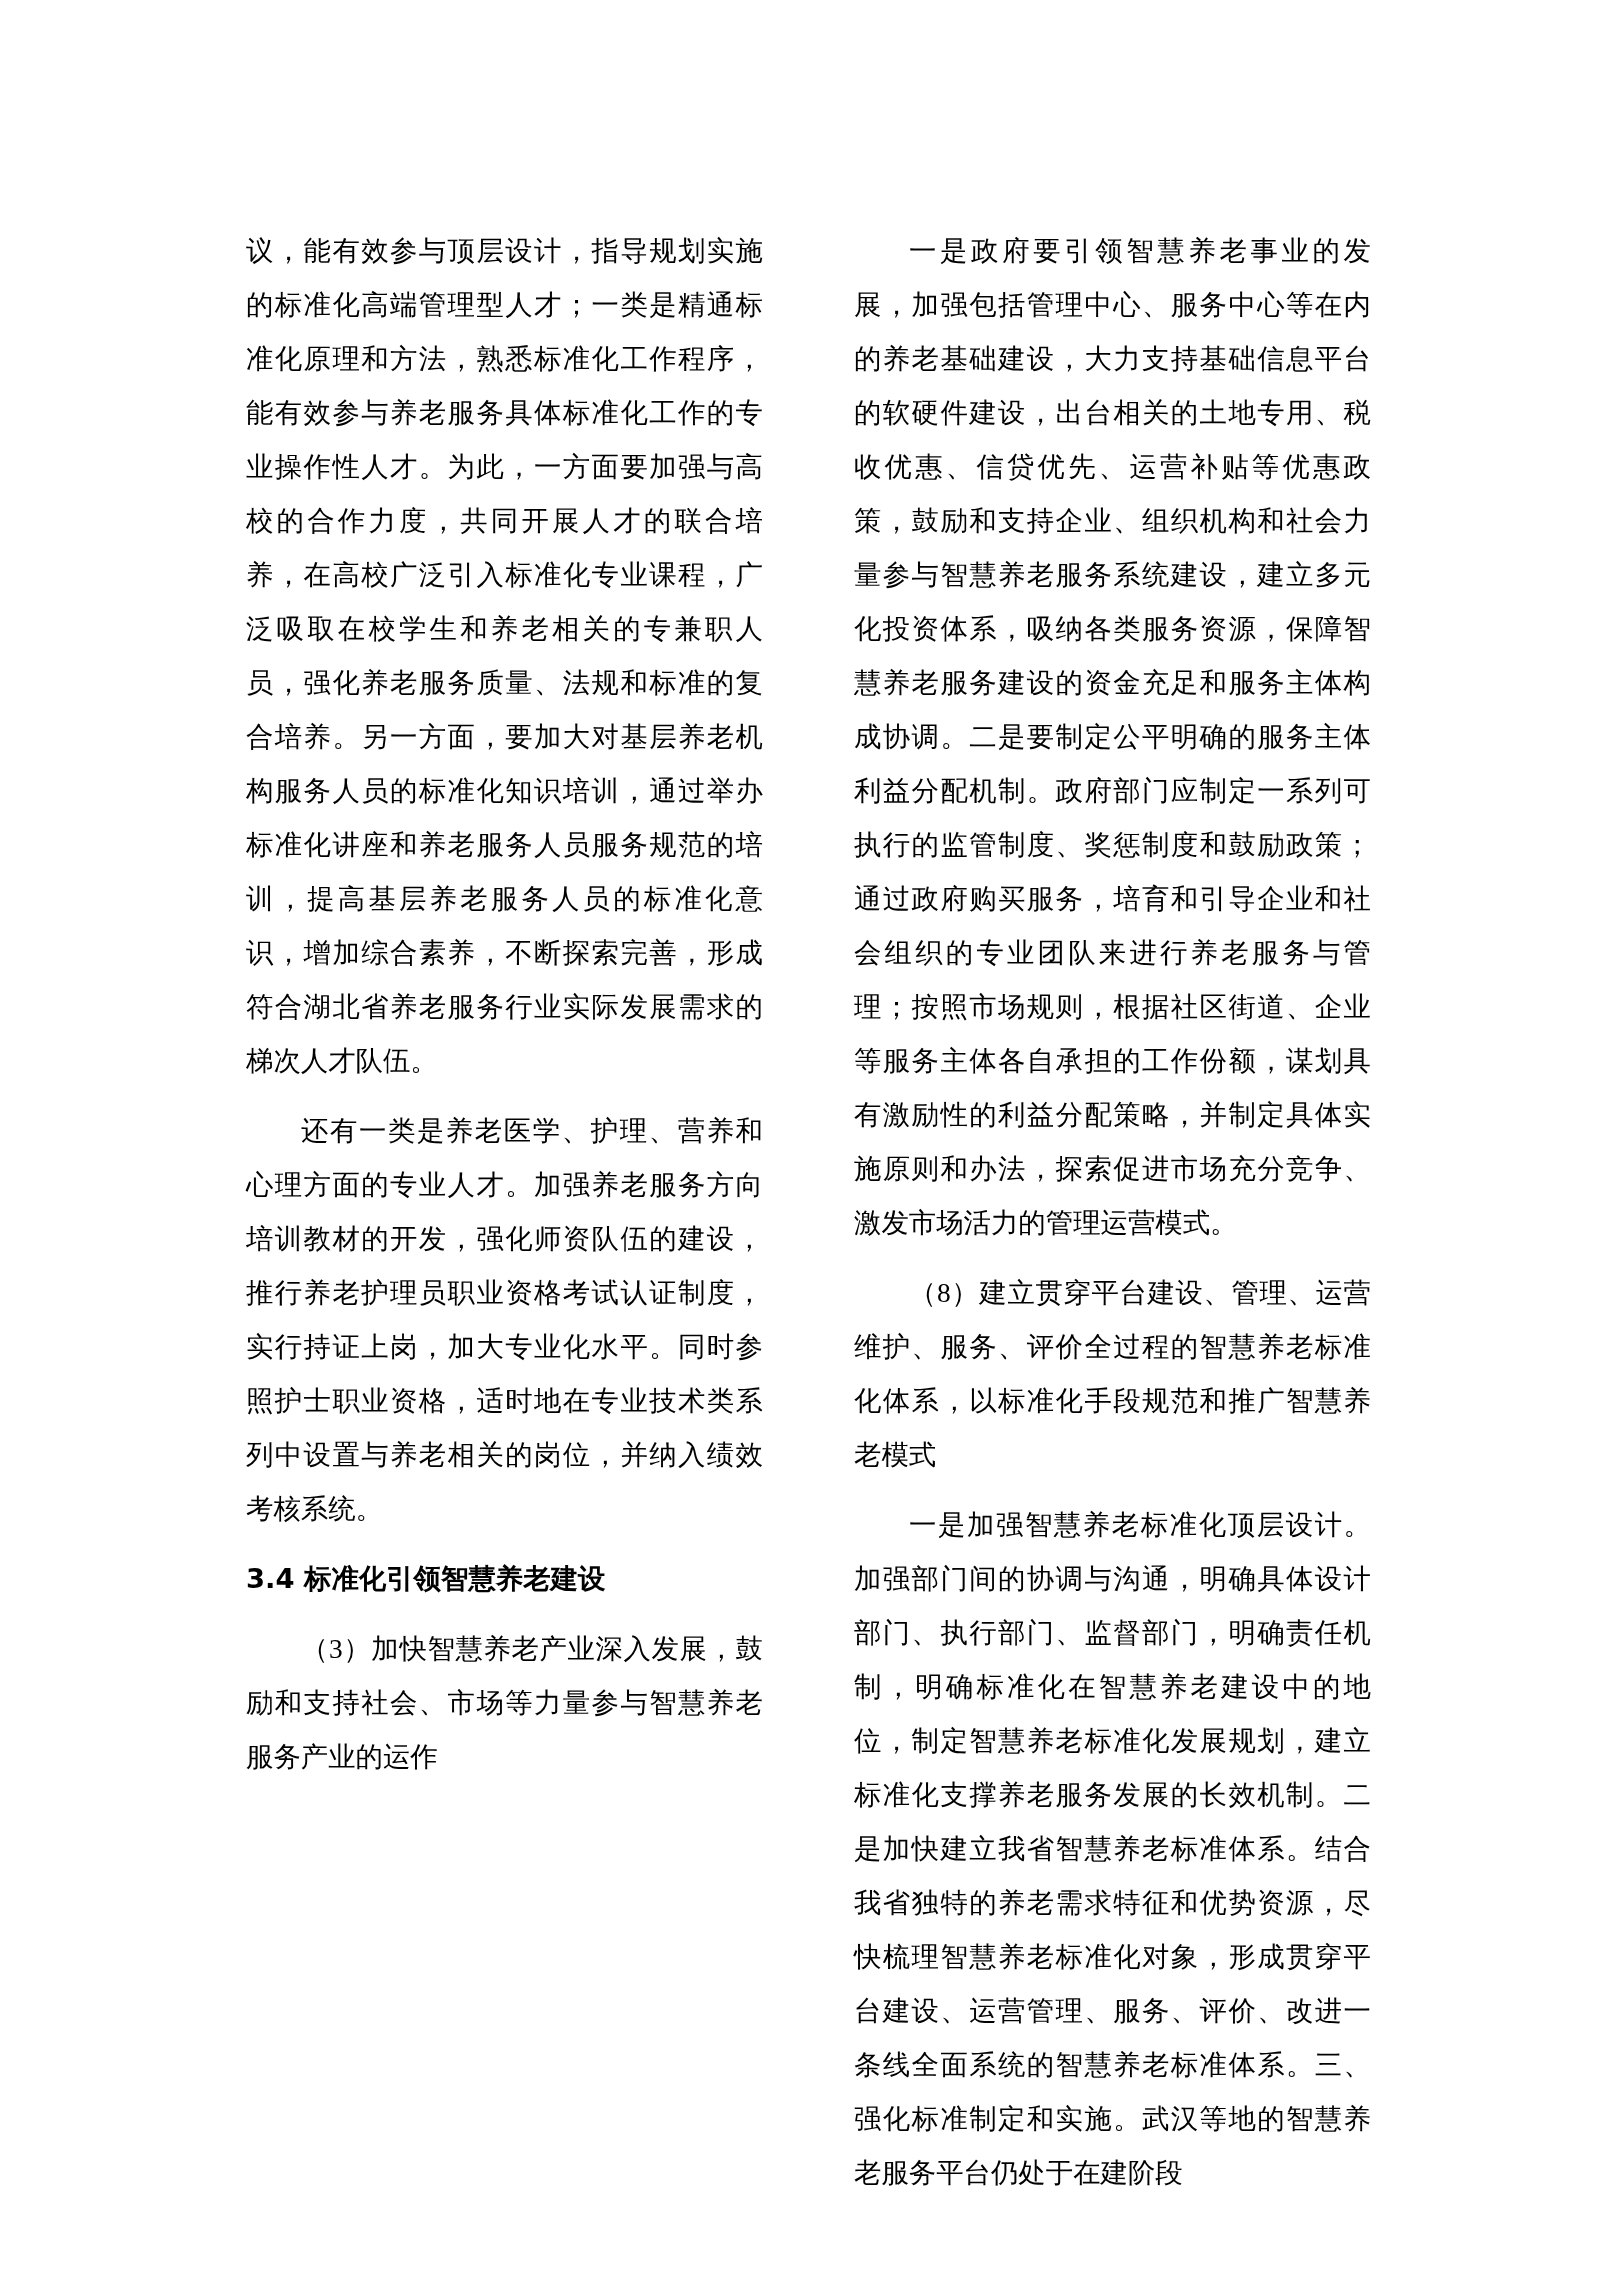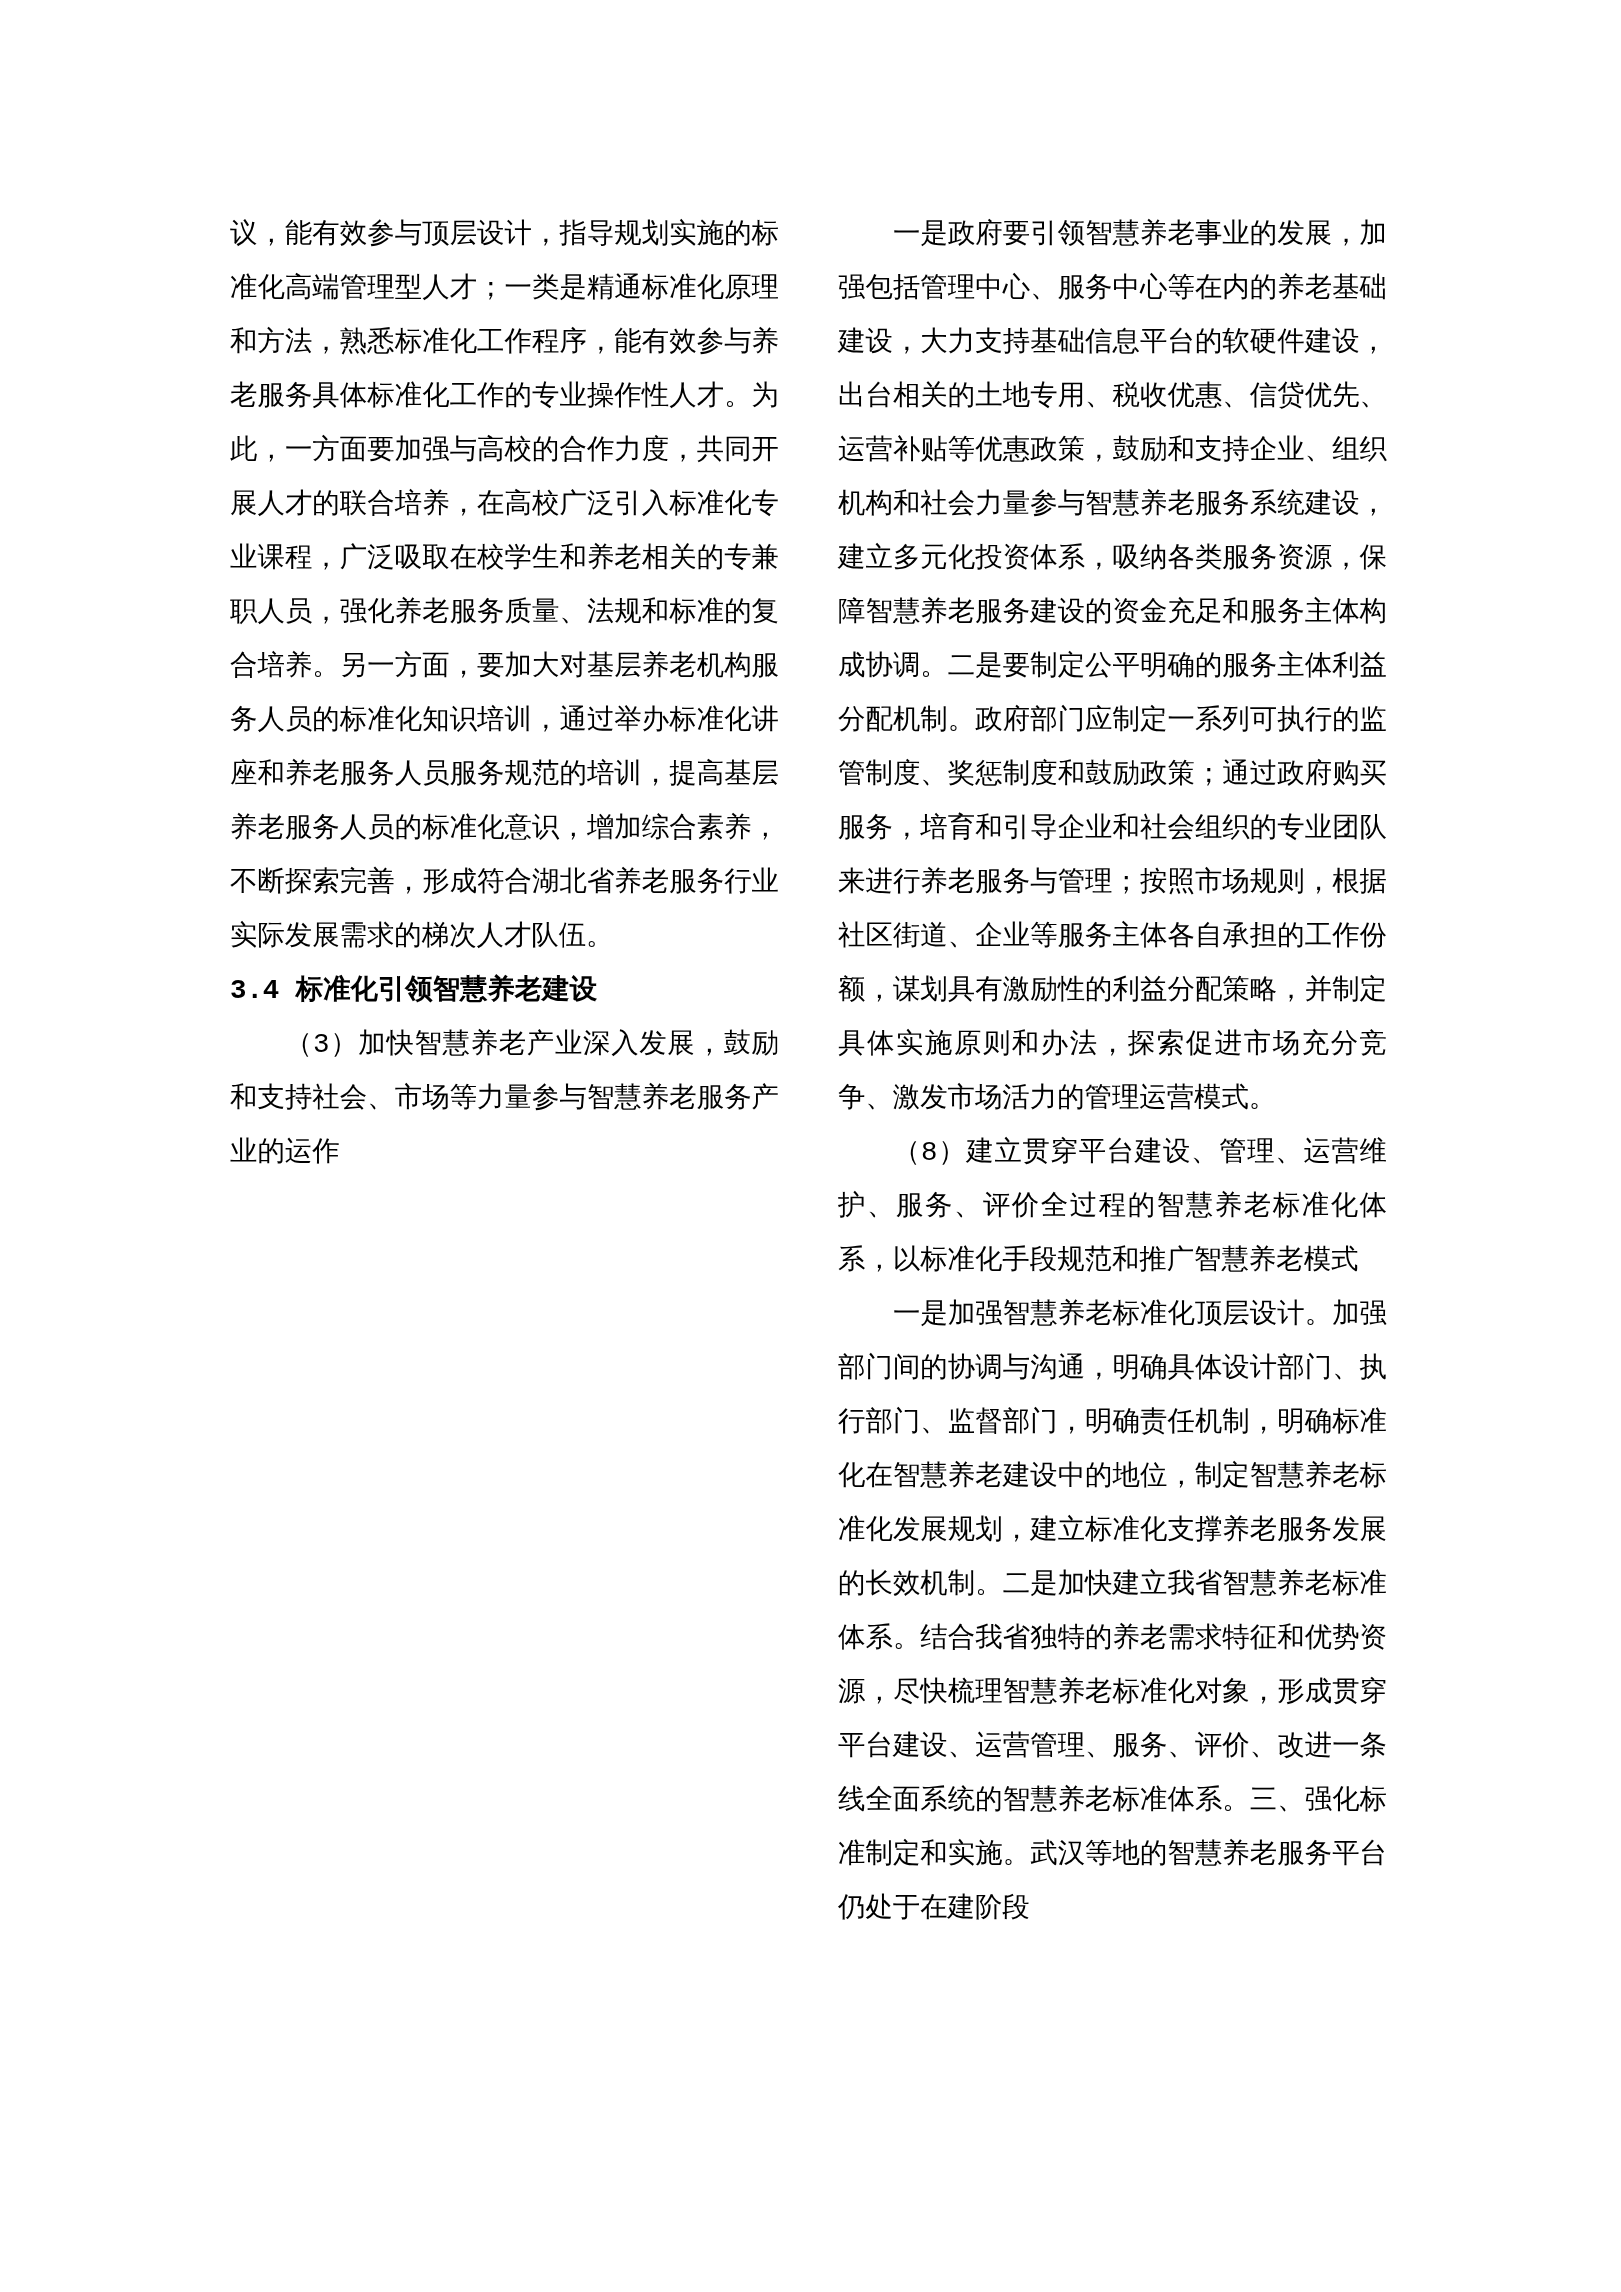--- a/index.html
+++ b/index.html
@@ -26,41 +26,41 @@
     width: 549px;
     font-size: 27.4px;
     line-height: 54px;
     color: #000000;
     text-align: justify;
     text-align-last: left;
     text-justify: inter-character;
     word-break: break-all;
   }
   .column p {
-    margin: 0;
+    margin: 16px;
     padding: 0;
-    font-family: Liberation Mono, monospace;
   }
   .para-indent {
     text-indent: 55px;
   }
   .section-heading {
     font-family: "DejaVu Sans", "Liberation Sans", sans-serif;
     font-weight: 700;
     text-align: left;
     text-indent: 0;
   }
 </style>
 </head>
 <body>
 
 <div class="page">
   <div class="columns">
     <div class="column">
         <p>议，能有效参与顶层设计，指导规划实施的标准化高端管理型人才；一类是精通标准化原理和方法，熟悉标准化工作程序，能有效参与养老服务具体标准化工作的专业操作性人才。为此，一方面要加强与高校的合作力度，共同开展人才的联合培养，在高校广泛引入标准化专业课程，广泛吸取在校学生和养老相关的专兼职人员，强化养老服务质量、法规和标准的复合培养。另一方面，要加大对基层养老机构服务人员的标准化知识培训，通过举办标准化讲座和养老服务人员服务规范的培训，提高基层养老服务人员的标准化意识，增加综合素养，不断探索完善，形成符合湖北省养老服务行业实际发展需求的梯次人才队伍。</p>
+        <p class="para-indent">还有一类是养老医学、护理、营养和心理方面的专业人才。加强养老服务方向培训教材的开发，强化师资队伍的建设，推行养老护理员职业资格考试认证制度，实行持证上岗，加大专业化水平。同时参照护士职业资格，适时地在专业技术类系列中设置与养老相关的岗位，并纳入绩效考核系统。</p>
         <p class="section-heading">3.4 标准化引领智慧养老建设</p>
         <p class="para-indent">（3）加快智慧养老产业深入发展，鼓励和支持社会、市场等力量参与智慧养老服务产业的运作</p>
       </div>
     <div class="column">
         <p class="para-indent">一是政府要引领智慧养老事业的发展，加强包括管理中心、服务中心等在内的养老基础建设，大力支持基础信息平台的软硬件建设，出台相关的土地专用、税收优惠、信贷优先、运营补贴等优惠政策，鼓励和支持企业、组织机构和社会力量参与智慧养老服务系统建设，建立多元化投资体系，吸纳各类服务资源，保障智慧养老服务建设的资金充足和服务主体构成协调。二是要制定公平明确的服务主体利益分配机制。政府部门应制定一系列可执行的监管制度、奖惩制度和鼓励政策；通过政府购买服务，培育和引导企业和社会组织的专业团队来进行养老服务与管理；按照市场规则，根据社区街道、企业等服务主体各自承担的工作份额，谋划具有激励性的利益分配策略，并制定具体实施原则和办法，探索促进市场充分竞争、激发市场活力的管理运营模式。</p>
         <p class="para-indent">（8）建立贯穿平台建设、管理、运营维护、服务、评价全过程的智慧养老标准化体系，以标准化手段规范和推广智慧养老模式</p>
         <p class="para-indent">一是加强智慧养老标准化顶层设计。加强部门间的协调与沟通，明确具体设计部门、执行部门、监督部门，明确责任机制，明确标准化在智慧养老建设中的地位，制定智慧养老标准化发展规划，建立标准化支撑养老服务发展的长效机制。二是加快建立我省智慧养老标准体系。结合我省独特的养老需求特征和优势资源，尽快梳理智慧养老标准化对象，形成贯穿平台建设、运营管理、服务、评价、改进一条线全面系统的智慧养老标准体系。三、强化标准制定和实施。武汉等地的智慧养老服务平台仍处于在建阶段</p>
       </div>
   </div>
 </div>

